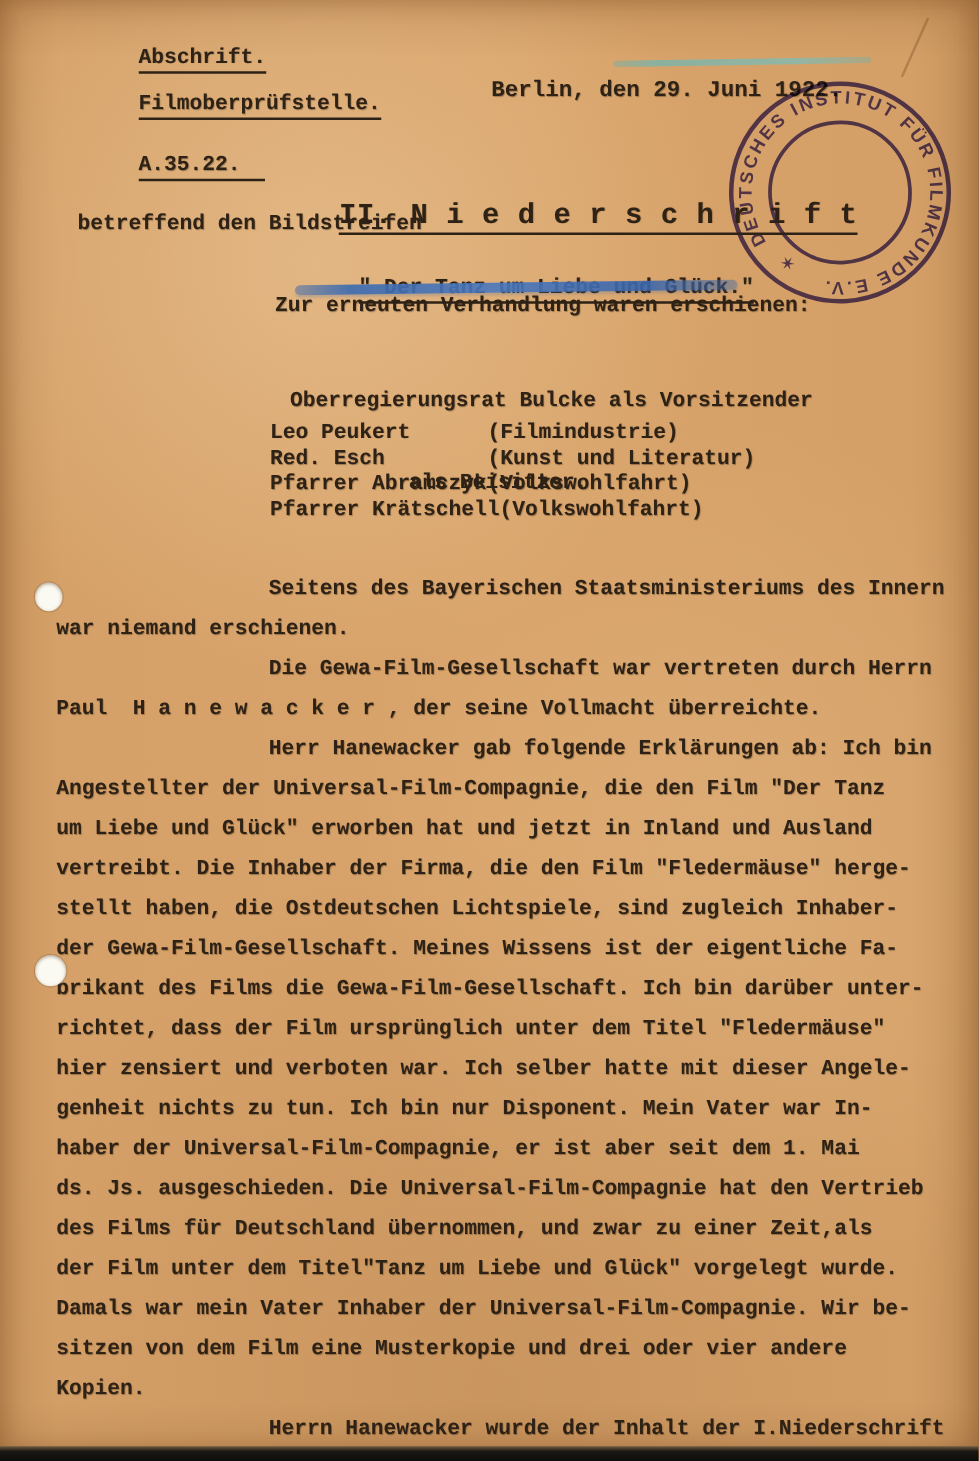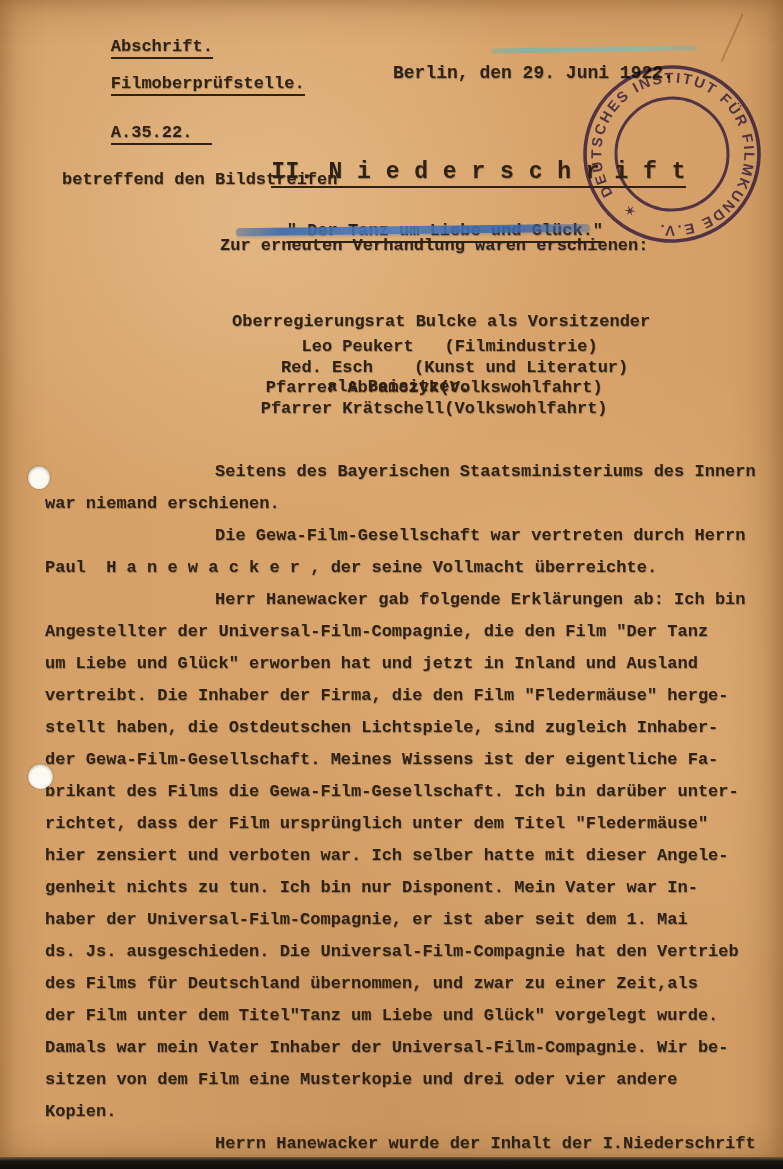--- a/index.html
+++ b/index.html
@@ -124,21 +124,21 @@
   <div class="abs tw subject" style="left:62px;top:170px;">betreffend den Bildstreifen</div>
 
   <div class="abs tw film-title" style="left:246px;top:202px;">
     <span class="u">" Der Tanz um Liebe und Glück."</span>
   </div>
   <div class="abs crayon-underline"></div>
 
   <div class="abs tw sess" style="left:220px;top:236px;">Zur erneuten Verhandlung waren erschienen:</div>
   <div class="abs tw sess" style="left:232px;top:268px;margin-top:44px;">Oberregierungsrat Bulcke als Vorsitzender</div>
 
-  <div class="abs tw sess" style="left:240px;top:296px;line-height:20.5px;text-align:center;">
+  <div class="abs tw sess" style="left:216px;top:296px;line-height:20.5px;">
     <div><span class="assessor-name">Leo Peukert</span><span>(Filmindustrie)</span></div><div><span class="assessor-name">Red. Esch</span><span>(Kunst und Literatur)</span></div><div><span class="assessor-name">Pfarrer Abramczyk</span><span>(Volkswohlfahrt)</span></div><div><span class="assessor-name">Pfarrer Krätschell</span><span>(Volkswohlfahrt)</span></div>
   </div>
   <div class="abs tw sess" style="left:287px;top:377px;margin-left:40px;">als Beisitzer.</div>
 
   <div class="abs tw body-flow">
     <div class="body-line indent">Seitens des Bayerischen Staatsministeriums des Innern</div><div class="body-line">war niemand erschienen.</div><div class="body-line indent">Die Gewa-Film-Gesellschaft war vertreten durch Herrn</div><div class="body-line">Paul  H a n e w a c k e r , der seine Vollmacht überreichte.</div><div class="body-line indent">Herr Hanewacker gab folgende Erklärungen ab: Ich bin</div><div class="body-line">Angestellter der Universal-Film-Compagnie, die den Film "Der Tanz</div><div class="body-line">um Liebe und Glück" erworben hat und jetzt in Inland und Ausland</div><div class="body-line">vertreibt. Die Inhaber der Firma, die den Film "Fledermäuse" herge-</div><div class="body-line">stellt haben, die Ostdeutschen Lichtspiele, sind zugleich Inhaber-</div><div class="body-line">der Gewa-Film-Gesellschaft. Meines Wissens ist der eigentliche Fa-</div><div class="body-line">brikant des Films die Gewa-Film-Gesellschaft. Ich bin darüber unter-</div><div class="body-line">richtet, dass der Film ursprünglich unter dem Titel "Fledermäuse"</div><div class="body-line">hier zensiert und verboten war. Ich selber hatte mit dieser Angele-</div><div class="body-line">genheit nichts zu tun. Ich bin nur Disponent. Mein Vater war In-</div><div class="body-line">haber der Universal-Film-Compagnie, er ist aber seit dem 1. Mai</div><div class="body-line">ds. Js. ausgeschieden. Die Universal-Film-Compagnie hat den Vertrieb</div><div class="body-line">des Films für Deutschland übernommen, und zwar zu einer Zeit,als</div><div class="body-line">der Film unter dem Titel"Tanz um Liebe und Glück" vorgelegt wurde.</div><div class="body-line">Damals war mein Vater Inhaber der Universal-Film-Compagnie. Wir be-</div><div class="body-line">sitzen von dem Film eine Musterkopie und drei oder vier andere</div><div class="body-line">Kopien.</div><div class="body-line indent">Herrn Hanewacker wurde der Inhalt der I.Niederschrift</div><div class="body-line">bekannt gegeben.</div>
   </div>
 
   <div class="abs hole hole-top"></div>
   <div class="abs hole hole-bottom"></div>

